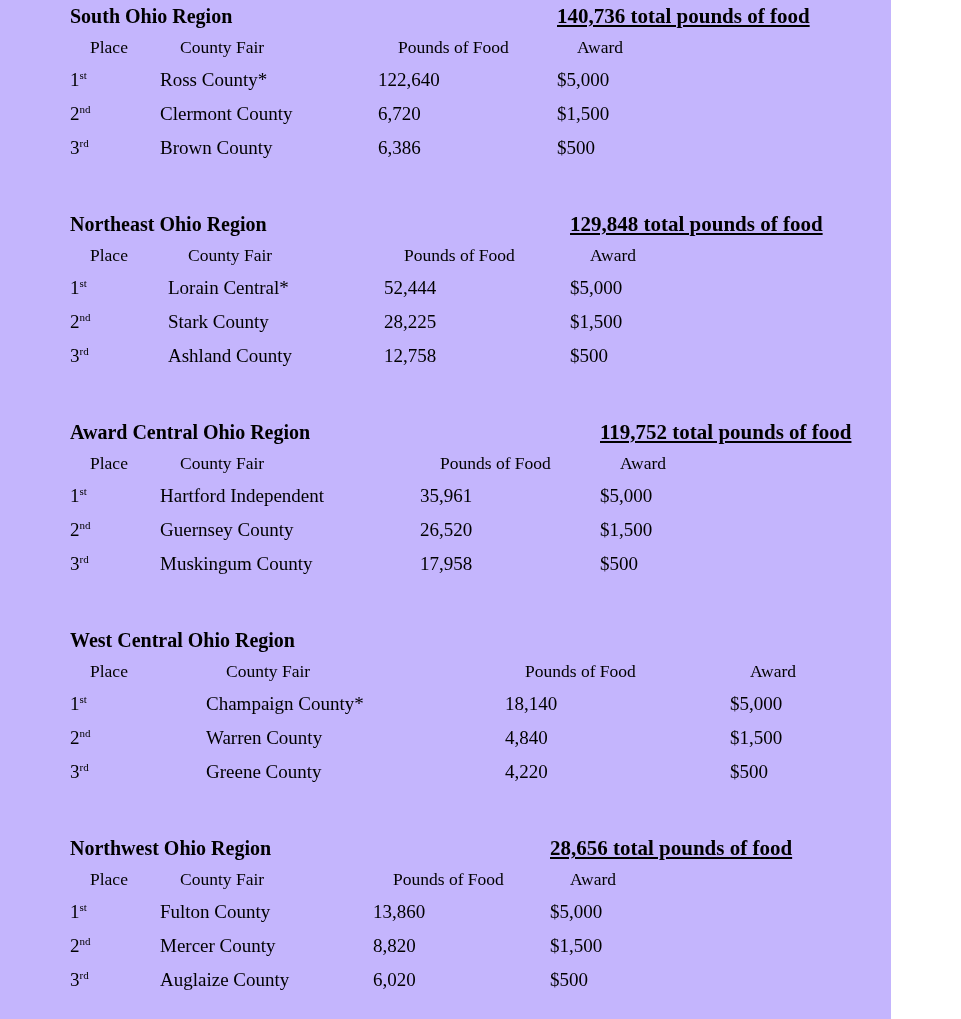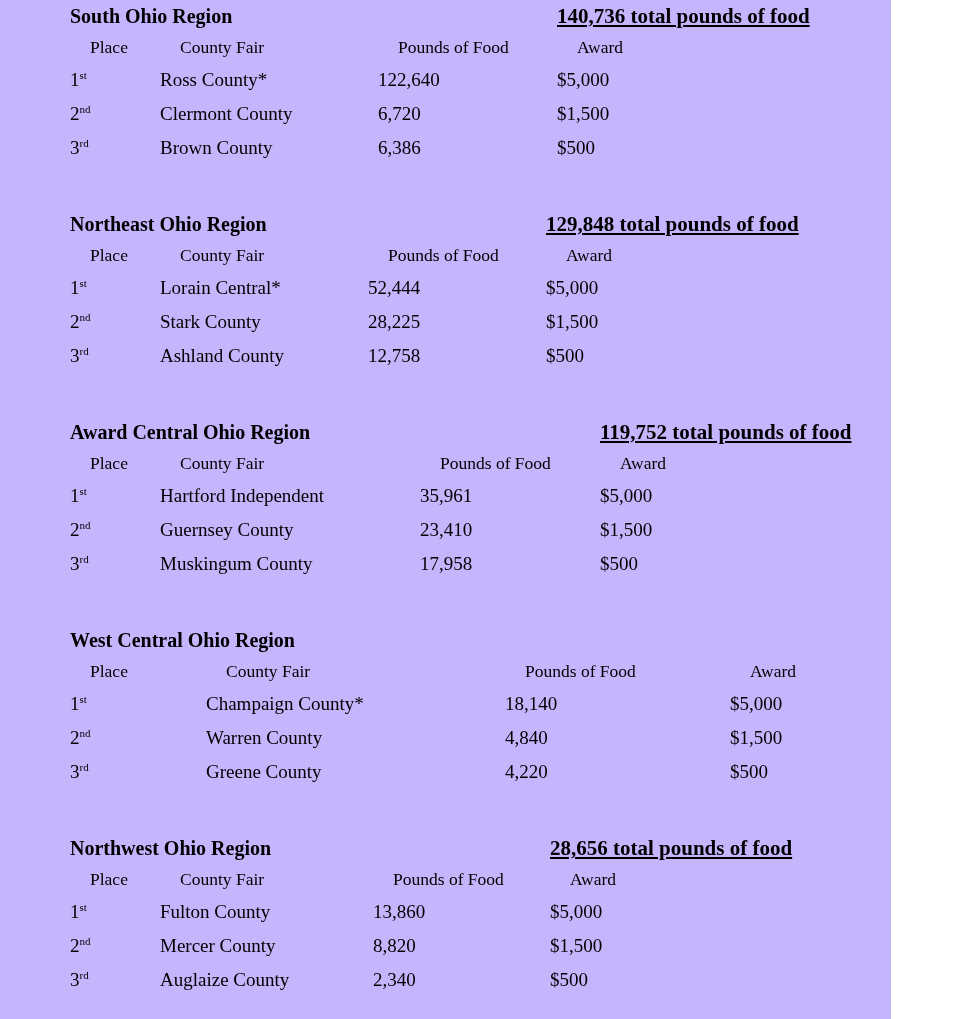--- a/index.html
+++ b/index.html
@@ -14,21 +14,21 @@
     height: 1019px;
     box-sizing: border-box;
     padding: 1px 10px 0 70px;
     overflow: hidden;
     background: #c4b5fd;
   }
   .region { margin: 0 0 44px 0; }
   .grid { display: grid; }
   
   .s0 .grid { grid-template-columns: 90px 218px 179px auto; }
-  .s1 .grid { grid-template-columns: 90px 208px 178px auto; }
+  .s1 .grid { grid-template-columns: 90px 208px 178px auto; gap: 8px; }
   .s2 .grid { grid-template-columns: 90px 260px 180px auto; }
   .s3 .grid { grid-template-columns: 90px 253px 179px auto; gap: 46px; }
   .s4 .grid { grid-template-columns: 90px 213px 177px auto; }
   .title-row { height: 30px; line-height: 30px; }
   .region-title {
     grid-column: 1 / 4;
     margin: 0;
     font-size: 20px;
     font-weight: bold;
     white-space: nowrap;
@@ -138,21 +138,21 @@
     </div>
     <div class="grid data-row">
       <span class="cell"><span>1</span><sup class="ord">st</sup></span>
       <span class="cell">Hartford Independent</span>
       <span class="cell">35,961</span>
       <span class="cell">$5,000</span>
     </div>
     <div class="grid data-row">
       <span class="cell"><span>2</span><sup class="ord">nd</sup></span>
       <span class="cell">Guernsey County</span>
-      <span class="cell">23,410</span>
+      <span class="cell">26,520</span>
       <span class="cell">$1,500</span>
     </div>
     <div class="grid data-row">
       <span class="cell"><span>3</span><sup class="ord">rd</sup></span>
       <span class="cell">Muskingum County</span>
       <span class="cell">17,958</span>
       <span class="cell">$500</span>
     </div>
   </section>
 
@@ -205,18 +205,18 @@
     </div>
     <div class="grid data-row">
       <span class="cell"><span>2</span><sup class="ord">nd</sup></span>
       <span class="cell">Mercer County</span>
       <span class="cell">8,820</span>
       <span class="cell">$1,500</span>
     </div>
     <div class="grid data-row">
       <span class="cell"><span>3</span><sup class="ord">rd</sup></span>
       <span class="cell">Auglaize County</span>
-      <span class="cell">2,340</span>
+      <span class="cell">6,020</span>
       <span class="cell">$500</span>
     </div>
   </section>
 
 </div>
 
 </body></html>

